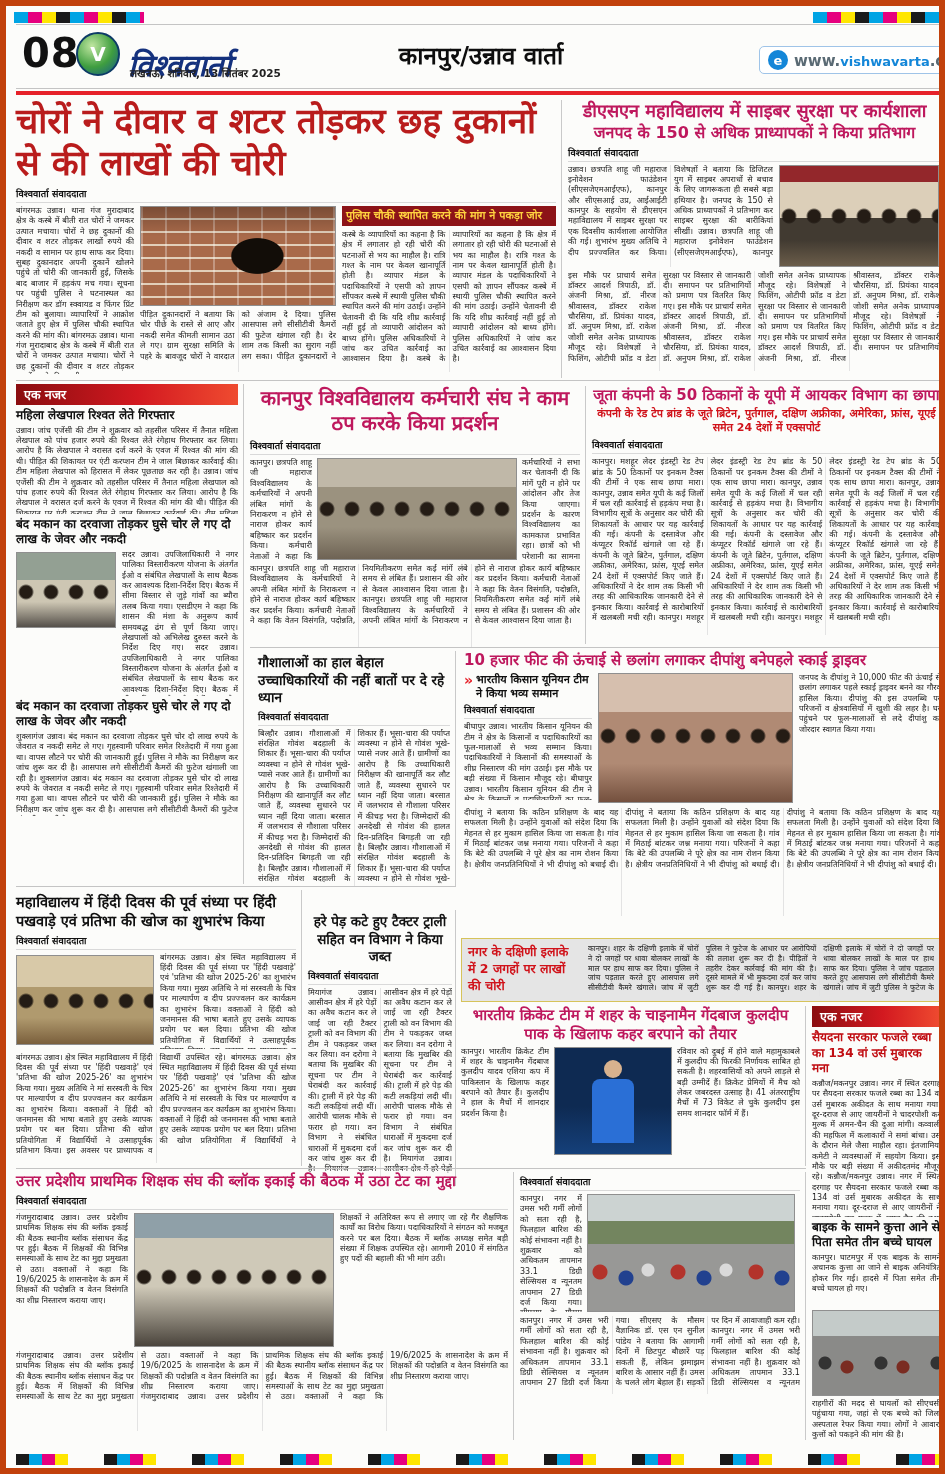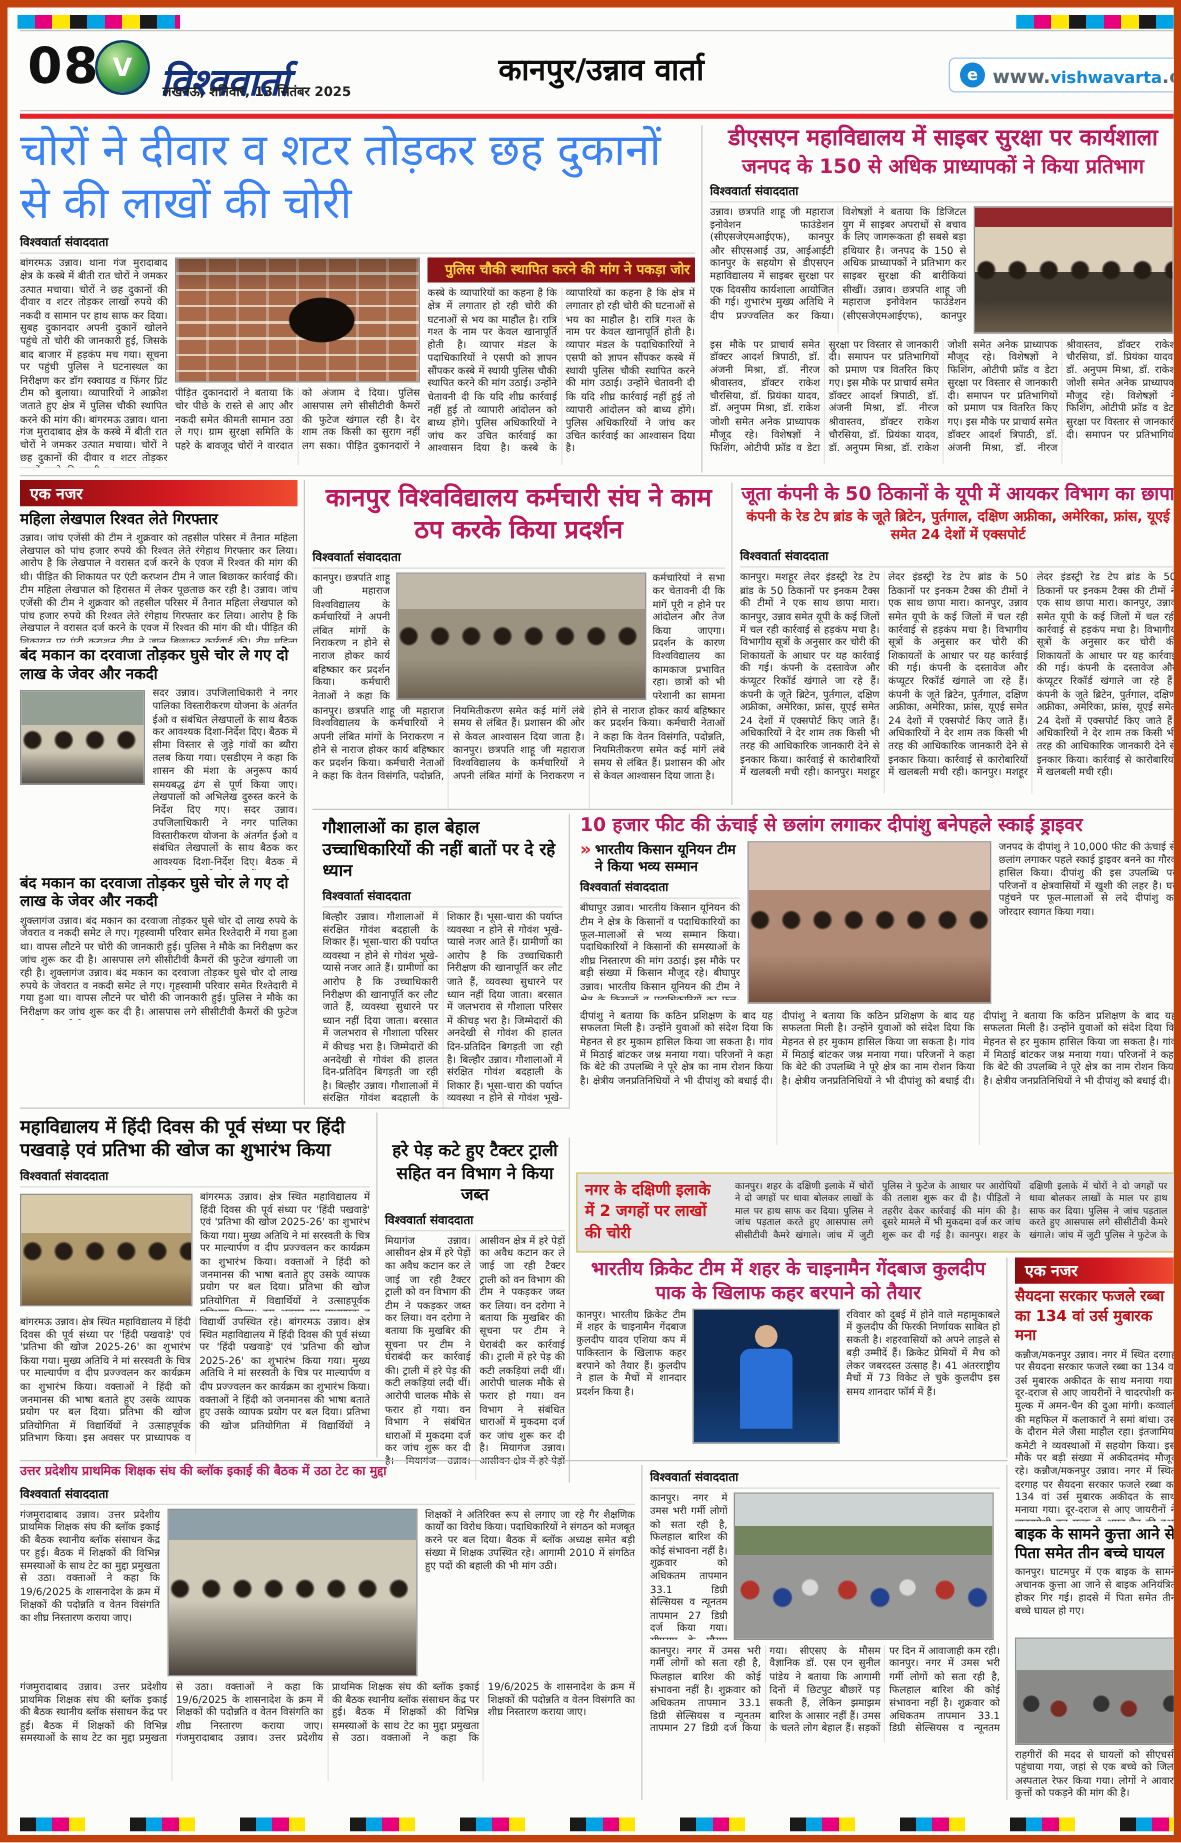--- a/index.html
+++ b/index.html
@@ -17,32 +17,32 @@
   .section-title{font-size:24px;font-weight:bold;color:#0d0d0d;text-align:center}
   .website{display:flex;align-items:center;gap:6px;border:1px solid #9fc4e8;border-radius:5px;padding:3px 8px;background:#fff}
   .e-circle{width:20px;height:20px;border-radius:50%;background:#1386d8;color:#fff;font-weight:bold;font-size:13px;display:flex;align-items:center;justify-content:center}
   .w-gray{color:#5a6a74;font-weight:bold;font-size:15px}
   .w-blue{color:#1386d8;font-weight:bold;font-size:13px}
   .redbar{position:absolute;height:4px;background:#e62129}
   
   .reg{position:absolute;height:11px;background:repeating-linear-gradient(90deg,#00a4e4 0 14px,#e6007e 14px 28px,#ffe600 28px 42px,#1a1a1a 42px 56px)}
   .reg-b{position:absolute;height:11px;background:repeating-linear-gradient(90deg,#1a1a1a 0 13px,#00a4e4 13px 26px,#e6007e 26px 39px,#ffe600 39px 52px,transparent 52px 88px)}
   
-  .hl-theft{font-size:35px;color:#3b82f6;font-weight:normal;line-height:1.2}
+  .hl-theft{font-size:35px;color:#b91c1c;font-weight:bold;line-height:1.2}
   .h2{font-size:17px;font-weight:bold;color:#be185d;line-height:1.25}
   .h3{font-size:13.5px;font-weight:bold;color:#101010;line-height:1.3;margin:3px 0 2px}
   .h4{font-size:12px;font-weight:bold;color:#101010;line-height:1.3;margin:3px 0 2px}
   .center{text-align:center}
   .byline{font-size:9.5px;font-weight:bold;color:#111;margin:3px 0;border-bottom:1px solid #d9d9d9;padding-bottom:2px}
   .bt{font-size:8px;line-height:1.3;text-align:justify;color:#1c1c1c;overflow:hidden;word-break:break-word}
   .c2{column-count:2;column-gap:7px;column-rule:1px solid #e3e3e3}
   .c3{column-count:3;column-gap:7px;column-rule:1px solid #e3e3e3}
   .c4{column-count:4;column-gap:7px;column-rule:1px solid #e3e3e3}
   .subhead{color:#d0121a;font-weight:bold;font-size:11px;line-height:1.3;text-align:center;margin:2px 0}
-  .chowki-bar{background:#8c1317;color:#ffd23f;font-weight:bold;font-size:11px;line-height:1.25;padding:3px 4px;text-align:right}
+  .chowki-bar{background:#8c1317;color:#ffd23f;font-weight:bold;font-size:11px;line-height:1.25;padding:3px 4px;text-align:left}
   .najar-bar{background:linear-gradient(90deg,#8a0d10,#d31920 55%,#ef4b30);color:#fff;font-weight:bold;font-size:12.5px;padding:2px 8px;margin-bottom:3px}
   .kicker{display:flex;gap:3px;font-weight:bold;font-size:11px;line-height:1.25;color:#101010}
   .chev{color:#e62129;font-weight:bold;font-size:14px;line-height:1}
   .red-hl{color:#c00d12}
   .yellow-box{background:#e5e5e5;border:1px solid #d6c35a;padding:5px 6px;display:flex;gap:8px}
   .yellow-hl{color:#d0121a;font-weight:bold;font-size:12.5px;line-height:1.35}
   
   .ph{position:relative;overflow:hidden;border:1px solid #8f8f8f;flex-shrink:0}
   .ph-brick{background:
     radial-gradient(ellipse 44px 30px at 60% 50%,#120d08 58%,rgba(18,13,8,0) 61%),
@@ -215,21 +215,21 @@
     <div class="bt" style="height:138px">कन्नौज/मकनपुर उन्नाव। नगर में स्थित दरगाह पर सैयदना सरकार फजले रब्बा का 134 वां उर्स मुबारक अकीदत के साथ मनाया गया। दूर-दराज से आए जायरीनों ने चादरपोशी कर मुल्क में अमन-चैन की दुआ मांगी। कव्वाली की महफिल में कलाकारों ने समां बांधा। उर्स के दौरान मेले जैसा माहौल रहा। इंतजामिया कमेटी ने व्यवस्थाओं में सहयोग किया। इस मौके पर बड़ी संख्या में अकीदतमंद मौजूद रहे। कन्नौज/मकनपुर उन्नाव। नगर में स्थित दरगाह पर सैयदना सरकार फजले रब्बा का 134 वां उर्स मुबारक अकीदत के साथ मनाया गया। दूर-दराज से आए जायरीनों ने चादरपोशी कर मुल्क में अमन-चैन की दुआ मांगी। कव्वाली की महफिल में कलाकारों ने समां बांधा। उर्स के दौरान मेले जैसा माहौल रहा। इंतजामिया कमेटी ने व्यवस्थाओं में सहयोग किया। इस मौके पर बड़ी संख्या में अकीदतमंद मौजूद रहे।</div>
     <h3 class="h4">बाइक के सामने कुत्ता आने से पिता समेत तीन बच्चे घायल</h3>
     <div class="bt" style="height:54px">कानपुर। घाटमपुर में एक बाइक के सामने अचानक कुत्ता आ जाने से बाइक अनियंत्रित होकर गिर गई। हादसे में पिता समेत तीन बच्चे घायल हो गए।</div>
     <div class="ph ph-street2" style="height:86px;margin:3px 0"></div>
     <div class="bt" style="height:48px">राहगीरों की मदद से घायलों को सीएचसी पहुंचाया गया, जहां से एक बच्चे को जिला अस्पताल रेफर किया गया। लोगों ने आवारा कुत्तों को पकड़ने की मांग की है।</div>
   </aside>
 
   <div class="hr" style="left:10px;top:1162px;width:790px"></div>
 
   <article class="abs" style="left:10px;top:1166px;width:498px;height:268px;border-right:1px solid #c9c9c9;padding-right:5px">
-    <h2 class="h2" style="font-size:10px">उत्तर प्रदेशीय प्राथमिक शिक्षक संघ की ब्लॉक इकाई की बैठक में उठा टेट का मुद्दा</h2>
+    <h2 class="h2" style="font-size:15px">उत्तर प्रदेशीय प्राथमिक शिक्षक संघ की ब्लॉक इकाई की बैठक में उठा टेट का मुद्दा</h2>
     <div class="byline">विश्ववार्ता संवाददाता</div>
     <div class="row" style="gap:6px">
       <div class="bt" style="width:112px;height:134px">गंजमुरादाबाद उन्नाव। उत्तर प्रदेशीय प्राथमिक शिक्षक संघ की ब्लॉक इकाई की बैठक स्थानीय ब्लॉक संसाधन केंद्र पर हुई। बैठक में शिक्षकों की विभिन्न समस्याओं के साथ टेट का मुद्दा प्रमुखता से उठा। वक्ताओं ने कहा कि 19/6/2025 के शासनादेश के क्रम में शिक्षकों की पदोन्नति व वेतन विसंगति का शीघ्र निस्तारण कराया जाए।</div>
       <div class="ph ph-meet2 heads" style="width:200px;height:134px"></div>
       <div class="bt" style="flex:1;height:134px">शिक्षकों ने अतिरिक्त रूप से लगाए जा रहे गैर शैक्षणिक कार्यों का विरोध किया। पदाधिकारियों ने संगठन को मजबूत करने पर बल दिया। बैठक में ब्लॉक अध्यक्ष समेत बड़ी संख्या में शिक्षक उपस्थित रहे। आगामी 2010 में संगठित हुए पदों की बहाली की भी मांग उठी।</div>
     </div>
     <div class="bt c4" style="height:80px;margin-top:4px">गंजमुरादाबाद उन्नाव। उत्तर प्रदेशीय प्राथमिक शिक्षक संघ की ब्लॉक इकाई की बैठक स्थानीय ब्लॉक संसाधन केंद्र पर हुई। बैठक में शिक्षकों की विभिन्न समस्याओं के साथ टेट का मुद्दा प्रमुखता से उठा। वक्ताओं ने कहा कि 19/6/2025 के शासनादेश के क्रम में शिक्षकों की पदोन्नति व वेतन विसंगति का शीघ्र निस्तारण कराया जाए। गंजमुरादाबाद उन्नाव। उत्तर प्रदेशीय प्राथमिक शिक्षक संघ की ब्लॉक इकाई की बैठक स्थानीय ब्लॉक संसाधन केंद्र पर हुई। बैठक में शिक्षकों की विभिन्न समस्याओं के साथ टेट का मुद्दा प्रमुखता से उठा। वक्ताओं ने कहा कि 19/6/2025 के शासनादेश के क्रम में शिक्षकों की पदोन्नति व वेतन विसंगति का शीघ्र निस्तारण कराया जाए।</div>
   </article>
 
   <article class="abs" style="left:514px;top:1166px;width:286px;height:268px;border-right:1px solid #c9c9c9;padding-right:5px">

